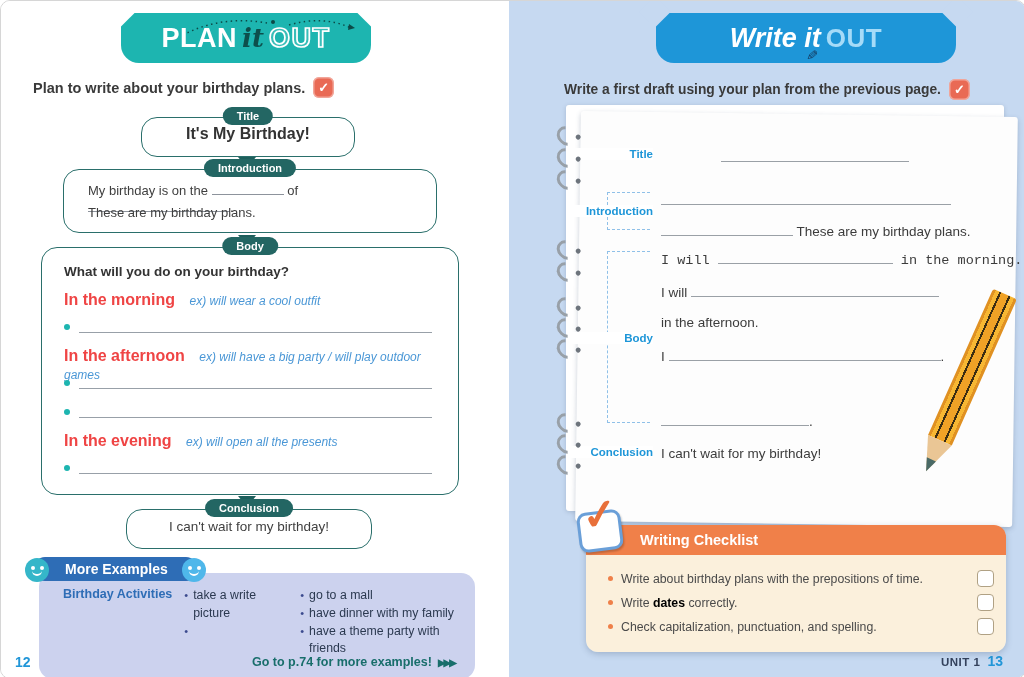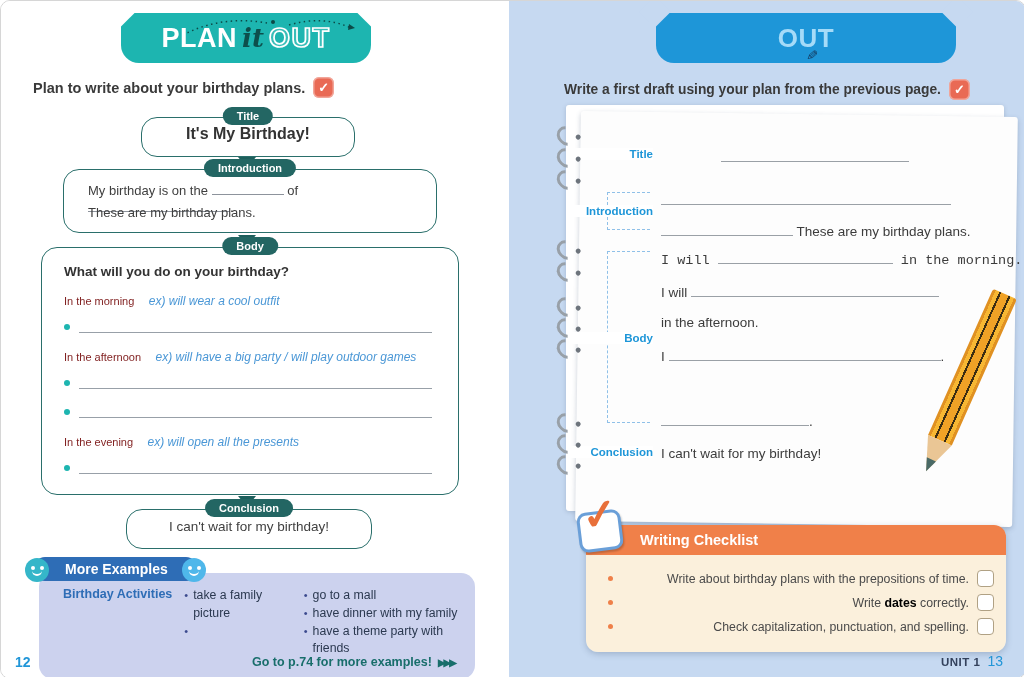--- a/index.html
+++ b/index.html
@@ -39,21 +39,21 @@
   .pill{position:absolute;top:-11px;left:50%;transform:translateX(-50%);background:#236663;color:#fff;
         font-weight:bold;font-size:11px;padding:3px 14px;border-radius:10px;white-space:nowrap;z-index:2;}
   .down-arrow{position:absolute;width:0;height:0;border-left:9px solid transparent;
               border-right:9px solid transparent;border-top:11px solid #1d5f5c;}
   .title-content{position:absolute;left:0;right:0;top:7px;text-align:center;font-size:16px;
                  font-weight:bold;color:#333;}
   .intro-line{position:absolute;left:24px;font-size:13px;color:#3f3f3f;}
   .blank{display:inline-block;border-bottom:1.4px solid #8d939c;height:13px;vertical-align:baseline;}
   .brow{position:absolute;left:22px;right:26px;}
   .qtext{font-weight:bold;font-size:13.5px;color:#333;}
-  .time{font-weight:normal;font-size:11px;color:#7f1d1d;}
+  .time{font-weight:bold;font-size:16px;color:#ef4444;}
   .ex{font-style:italic;color:#4a97d6;font-size:12px;margin-left:10px;}
   .ansline{display:flex;align-items:flex-end;gap:9px;}
   .dot{flex:0 0 auto;width:6px;height:6px;border-radius:50%;background:#1db5b0;margin-bottom:3px;}
   .ln{flex:1;height:14px;border-bottom:1.3px solid #98a0a8;}
   .concl-content{position:absolute;left:0;right:0;top:9px;text-align:center;font-size:13.5px;color:#3f3f3f;}
 
   
   .me-wrap{position:absolute;left:28px;top:556px;width:424px;height:88px;}
   .me-banner{position:absolute;left:4px;top:0;background:#2e6db6;color:#fff;font-weight:bold;
              font-size:14px;padding:4px 30px 4px 32px;border-radius:14px;z-index:2;}
@@ -72,21 +72,21 @@
   .bdot{color:#3b4a8e;font-size:11px;line-height:1.6;}
   .mi span.mtxt{white-space:pre-line;}
 
   
   .pfoot-left{position:absolute;left:14px;bottom:8px;color:#2196d8;font-weight:bold;font-size:14px;}
   .goto{position:absolute;right:54px;bottom:9px;color:#186e6b;font-weight:bold;font-size:12.5px;
         display:flex;align-items:center;gap:6px;text-align:right;}
   .arrows{color:#186e6b;font-size:10px;letter-spacing:-2px;}
   .pfoot-right{position:absolute;right:22px;bottom:9px;display:flex;align-items:baseline;gap:7px;}
   .unit{color:#33415c;font-weight:bold;font-size:11.5px;letter-spacing:.5px;}
-  .pnum-r{color:#2196d8;font-weight:normal;font-size:14px;}
+  .pnum-r{color:#2196d8;font-weight:bold;font-size:14px;}
 
   
   .sheet{position:absolute;left:57px;top:104px;width:438px;height:406px;background:#fff;
          border-radius:3px;box-shadow:0 1px 4px rgba(70,90,120,.25);z-index:1;}
   .sheet::before{content:'';position:absolute;left:12px;top:9px;right:-11px;bottom:-13px;background:#fdfdfd;
                  z-index:-1;transform:rotate(.8deg);box-shadow:0 2px 5px rgba(70,90,120,.3);border-radius:3px;}
   .coil{position:absolute;width:15px;height:12px;border:3px solid #98a0a8;border-radius:50%;
         border-top-color:transparent;border-right-color:transparent;transform:rotate(45deg);z-index:4;}
   .coil::after{content:'';position:absolute;width:5px;height:5px;background:#6d747c;border-radius:50%;
                right:-4px;top:-4px;}
@@ -107,21 +107,21 @@
   .pwood{width:0;height:0;border-left:13px solid transparent;border-right:13px solid transparent;
          border-top:34px solid #eac695;}
   .plead{position:absolute;left:8px;top:181px;width:0;height:0;border-left:5px solid transparent;
          border-right:5px solid transparent;border-top:13px solid #4a6a66;}
 
   
   .cl{position:absolute;left:77px;top:524px;width:420px;border-radius:12px;z-index:5;
       box-shadow:0 2px 6px rgba(70,90,120,.3);}
   .cl-head{height:30px;background:#f08049;border-radius:12px 12px 0 0;color:#fff;font-weight:bold;
            font-size:14.5px;display:flex;align-items:center;padding-left:54px;}
-  .cl-body{background:#fbf0dc;border-radius:0 0 12px 12px;padding:8px 12px 10px 22px;text-align:right;}
+  .cl-body{background:#fbf0dc;border-radius:0 0 12px 12px;padding:8px 12px 10px 22px;}
   .cl-item{display:flex;align-items:center;gap:8px;margin:7px 0;font-size:12.3px;color:#4a4a4a;}
   .cl-dot{flex:0 0 auto;width:5px;height:5px;background:#ef8049;border-radius:50%;}
   .cl-text{flex:1;}
   .hl{color:#000000;font-weight:bold;}
   .cl-box{flex:0 0 auto;width:15px;height:15px;background:#fff;border:1.4px solid #b0a184;border-radius:4px;}
   .cl-check-icon{position:absolute;left:-8px;top:-14px;width:38px;height:34px;background:#fff;
                  border:3px solid #6a9fd8;border-radius:9px;transform:rotate(-7deg);
                  box-shadow:1px 2px 2px rgba(0,0,0,.2);}
   .bigcheck{position:absolute;left:3px;top:-20px;font-size:42px;font-weight:bold;color:#e8703a;line-height:1;}
 </style>
@@ -212,21 +212,21 @@
       <div class="me-banner">
         <span class="smiley smiley-l"></span>
         <span>More Examples</span>
         <span class="smiley smiley-r"></span>
       </div>
       <div class="me-box">
         <span class="cat">Birthday Activities</span>
         <div class="mecol">
           <div class="mi">
               <span class="bdot">•</span>
-              <span class="mtxt">take a family picture</span>
+              <span class="mtxt">take a write picture</span>
             </div>
           <div class="mi">
               <span class="bdot">•</span>
             </div>
         </div>
         <div class="mecol">
           <div class="mi">
               <span class="bdot">•</span>
               <span class="mtxt">go to a mall</span>
             </div>
@@ -247,20 +247,21 @@
       <span>Go to p.74 for more examples!</span>
       <span class="arrows">▶▶▶</span>
     </div>
   </div>
 
   <div class="page-right">
 
     <div class="banner banner-right">
       <div class="cut cut-l cut-blue"></div>
       <div class="cut cut-r cut-blue"></div>
+      <span class="w-writeit">Write it</span>
       <span class="w-out2">OUT</span>
       <span class="pencil-glyph">✎</span>
     </div>
 
     <div class="instr instr-right">
       <span>Write a first draft using your plan from the previous page.</span>
       <span class="badge">✓</span>
     </div>
 
     <div class="sheet"></div>

